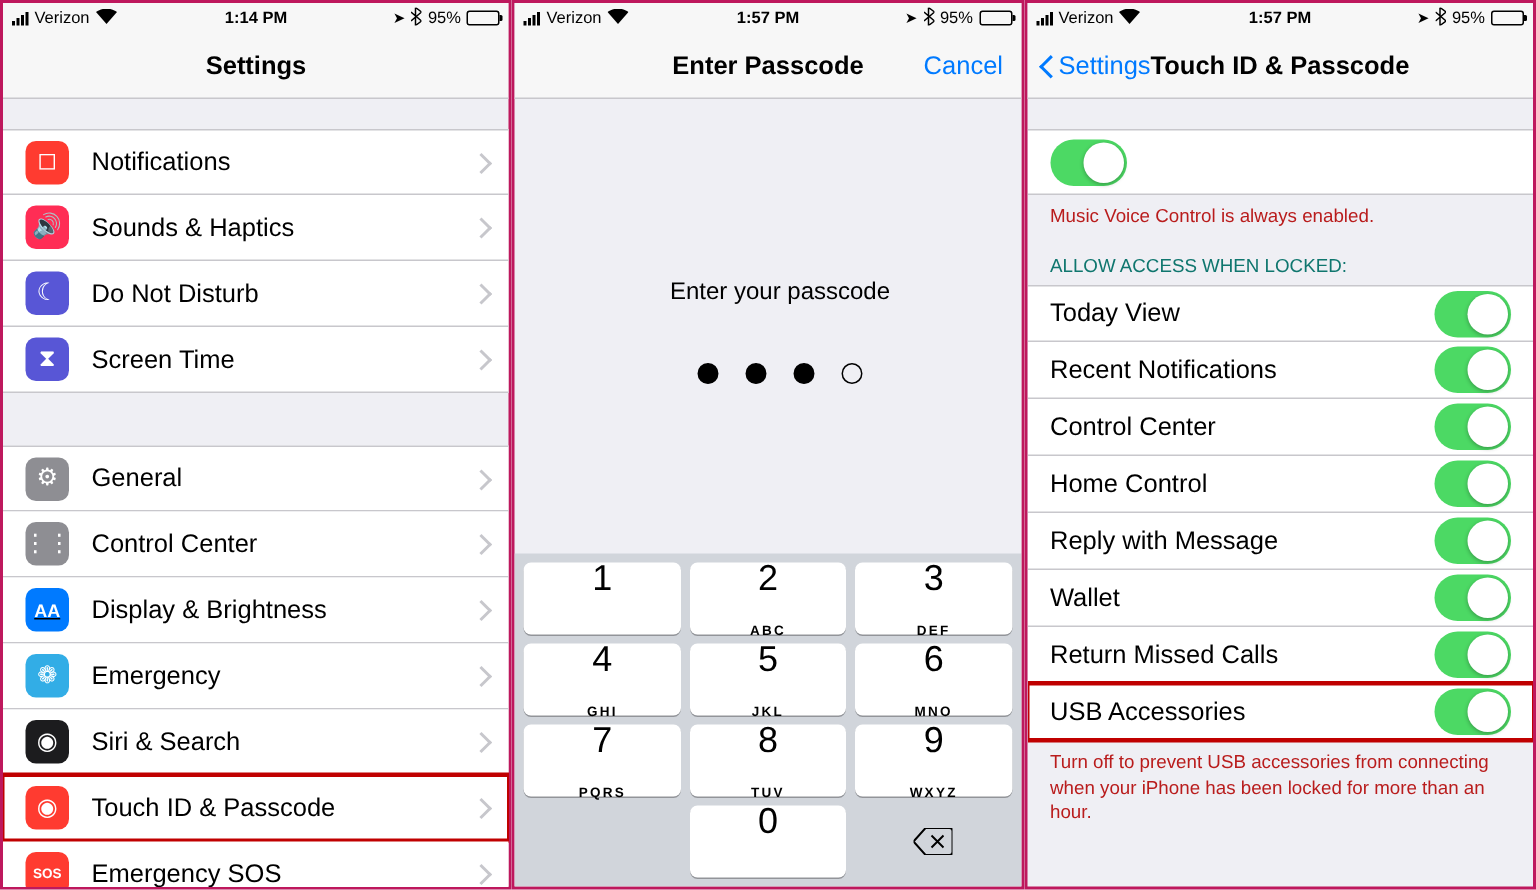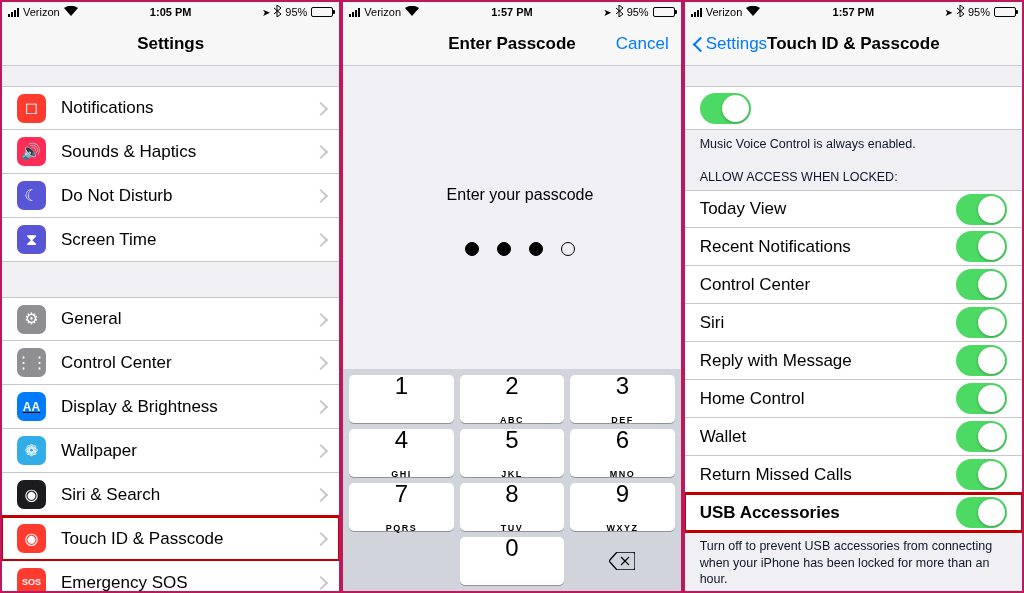--- a/index.html
+++ b/index.html
@@ -22,22 +22,22 @@
   .chev-left::before{content:"";display:block;width:9px;height:9px;border-left:2.5px solid #007aff;border-bottom:2.5px solid #007aff;transform:rotate(45deg);margin-top:4px;margin-left:2px;}
   .content { flex:1; overflow-y:auto; }
   .cell { background:#fff; border-bottom:1px solid #c8c7cc; height:44px; display:flex; align-items:center; padding:0 15px; position:relative; }
   .cell:first-of-type { border-top:1px solid #c8c7cc; }
   .cell .icon { width:29px; height:29px; border-radius:7px; margin-right:15px; display:flex; align-items:center; justify-content:center; flex-shrink:0; }
   .cell .label { font-size:17px; flex:1; }
   .cell .chevron { width:8px;height:13px; }
   .cell .chevron::before{content:"";display:block;width:8px;height:8px;border-top:2px solid #c7c7cc;border-right:2px solid #c7c7cc;transform:rotate(45deg);margin-top:2px;}
   .group-spacer { height:35px; }
   .group-spacer-sm { height:20px; }
-  .footer-text { font-size:12.5px; color:#0f172a; padding: 6px 15px 4px; line-height:1.3; }
-  .header-text { font-size:12.5px; color:#0f172a; padding: 14px 15px 6px; text-transform:uppercase; }
+  .footer-text { font-size:12.5px; color:#b91c1c; padding: 6px 15px 4px; line-height:1.3; }
+  .header-text { font-size:12.5px; color:#0f766e; padding: 14px 15px 6px; text-transform:uppercase; }
   .toggle { width:51px; height:31px; border-radius:16px; position:relative; }
   .toggle.on { background:#4cd964; }
   .toggle .knob { width:27px;height:27px;background:#fff;border-radius:50%;position:absolute;top:2px; box-shadow:0 1px 3px rgba(0,0,0,0.3); }
   .toggle.on .knob { right:2px; }
   .highlight { position:absolute; border:3px solid #c00000; pointer-events:none; }
   
   .pass-area { flex:1; display:flex; flex-direction:column; align-items:center; background:#efeff4;margin-left:16px; }
   .pass-prompt { margin-top:120px; font-size:16px; }
   .dots { display:flex; gap:18px; margin-top:38px; }
   .dot { width:14px;height:14px;border-radius:50%;border:1.5px solid #000; }
@@ -70,21 +70,21 @@
           <span></span>
           <span></span>
         </span>
       <span>Verizon</span>
       <span>
         <svg width="14" height="10" viewBox="0 0 14 10">
             <path d="M7 10L0 2C4 -1 10 -1 14 2Z" fill="#000"></path>
           </svg>
       </span>
     </div>
-    <div class="status-center">1:05 PM</div>
+    <div class="status-center">1:14 PM</div>
     <div class="status-right">
       <span class="sig-arrow">➤</span>
       <span>
         <svg width="7" height="12" viewBox="0 0 7 12">
             <path d="M3 0V12L7 9L0 3M3 0L7 3L0 9" stroke="#000" stroke-width="1" fill="none"></path>
           </svg>
       </span>
       <span>95%</span>
       <span class="battery"><span class="battery-fill"></span></span>
     </div>
@@ -141,21 +141,21 @@
         <div class="icon ic-blue">
           <span class="glyph" style="font-size: 12px; font-weight: 600;">AA</span>
         </div>
         <span class="label">Display &amp; Brightness</span>
         <span class="chevron"></span>
       </div>
       <div class="cell">
         <div class="icon ic-teal">
           <span class="glyph">❁</span>
         </div>
-        <span class="label">Wallpaper</span>
+        <span class="label">Emergency</span>
         <span class="chevron"></span>
       </div>
       <div class="cell">
         <div class="icon ic-dark">
           <span class="glyph">◉</span>
         </div>
         <span class="label">Siri &amp; Search</span>
         <span class="chevron"></span>
       </div>
       <div class="cell">
@@ -324,50 +324,44 @@
           <div class="knob"></div>
         </div>
       </div>
       <div class="cell" style="height: 38px;">
         <span class="label">Control Center</span>
         <div class="toggle on">
           <div class="knob"></div>
         </div>
       </div>
       <div class="cell" style="height: 38px;">
-        <span class="label">Siri</span>
+        <span class="label">Home Control</span>
         <div class="toggle on">
           <div class="knob"></div>
         </div>
       </div>
       <div class="cell" style="height: 38px;">
         <span class="label">Reply with Message</span>
         <div class="toggle on">
           <div class="knob"></div>
         </div>
       </div>
       <div class="cell" style="height: 38px;">
-        <span class="label">Home Control</span>
-        <div class="toggle on">
-          <div class="knob"></div>
-        </div>
-      </div>
-      <div class="cell" style="height: 38px;">
         <span class="label">Wallet</span>
         <div class="toggle on">
           <div class="knob"></div>
         </div>
       </div>
       <div class="cell" style="height: 38px;">
         <span class="label">Return Missed Calls</span>
         <div class="toggle on">
           <div class="knob"></div>
         </div>
       </div>
-      <div class="cell" style="height: 38px; font-weight: bold;">
+      <div class="cell" style="height: 38px;">
         <span class="label">USB Accessories</span>
         <div class="toggle on">
           <div class="knob"></div>
         </div>
         <div class="highlight" style="inset: -2px;"></div>
       </div>
       <div class="footer-text">Turn off to prevent USB accessories from connecting when your iPhone has been locked for more than an hour.</div>
     </div>
 </div>
 

